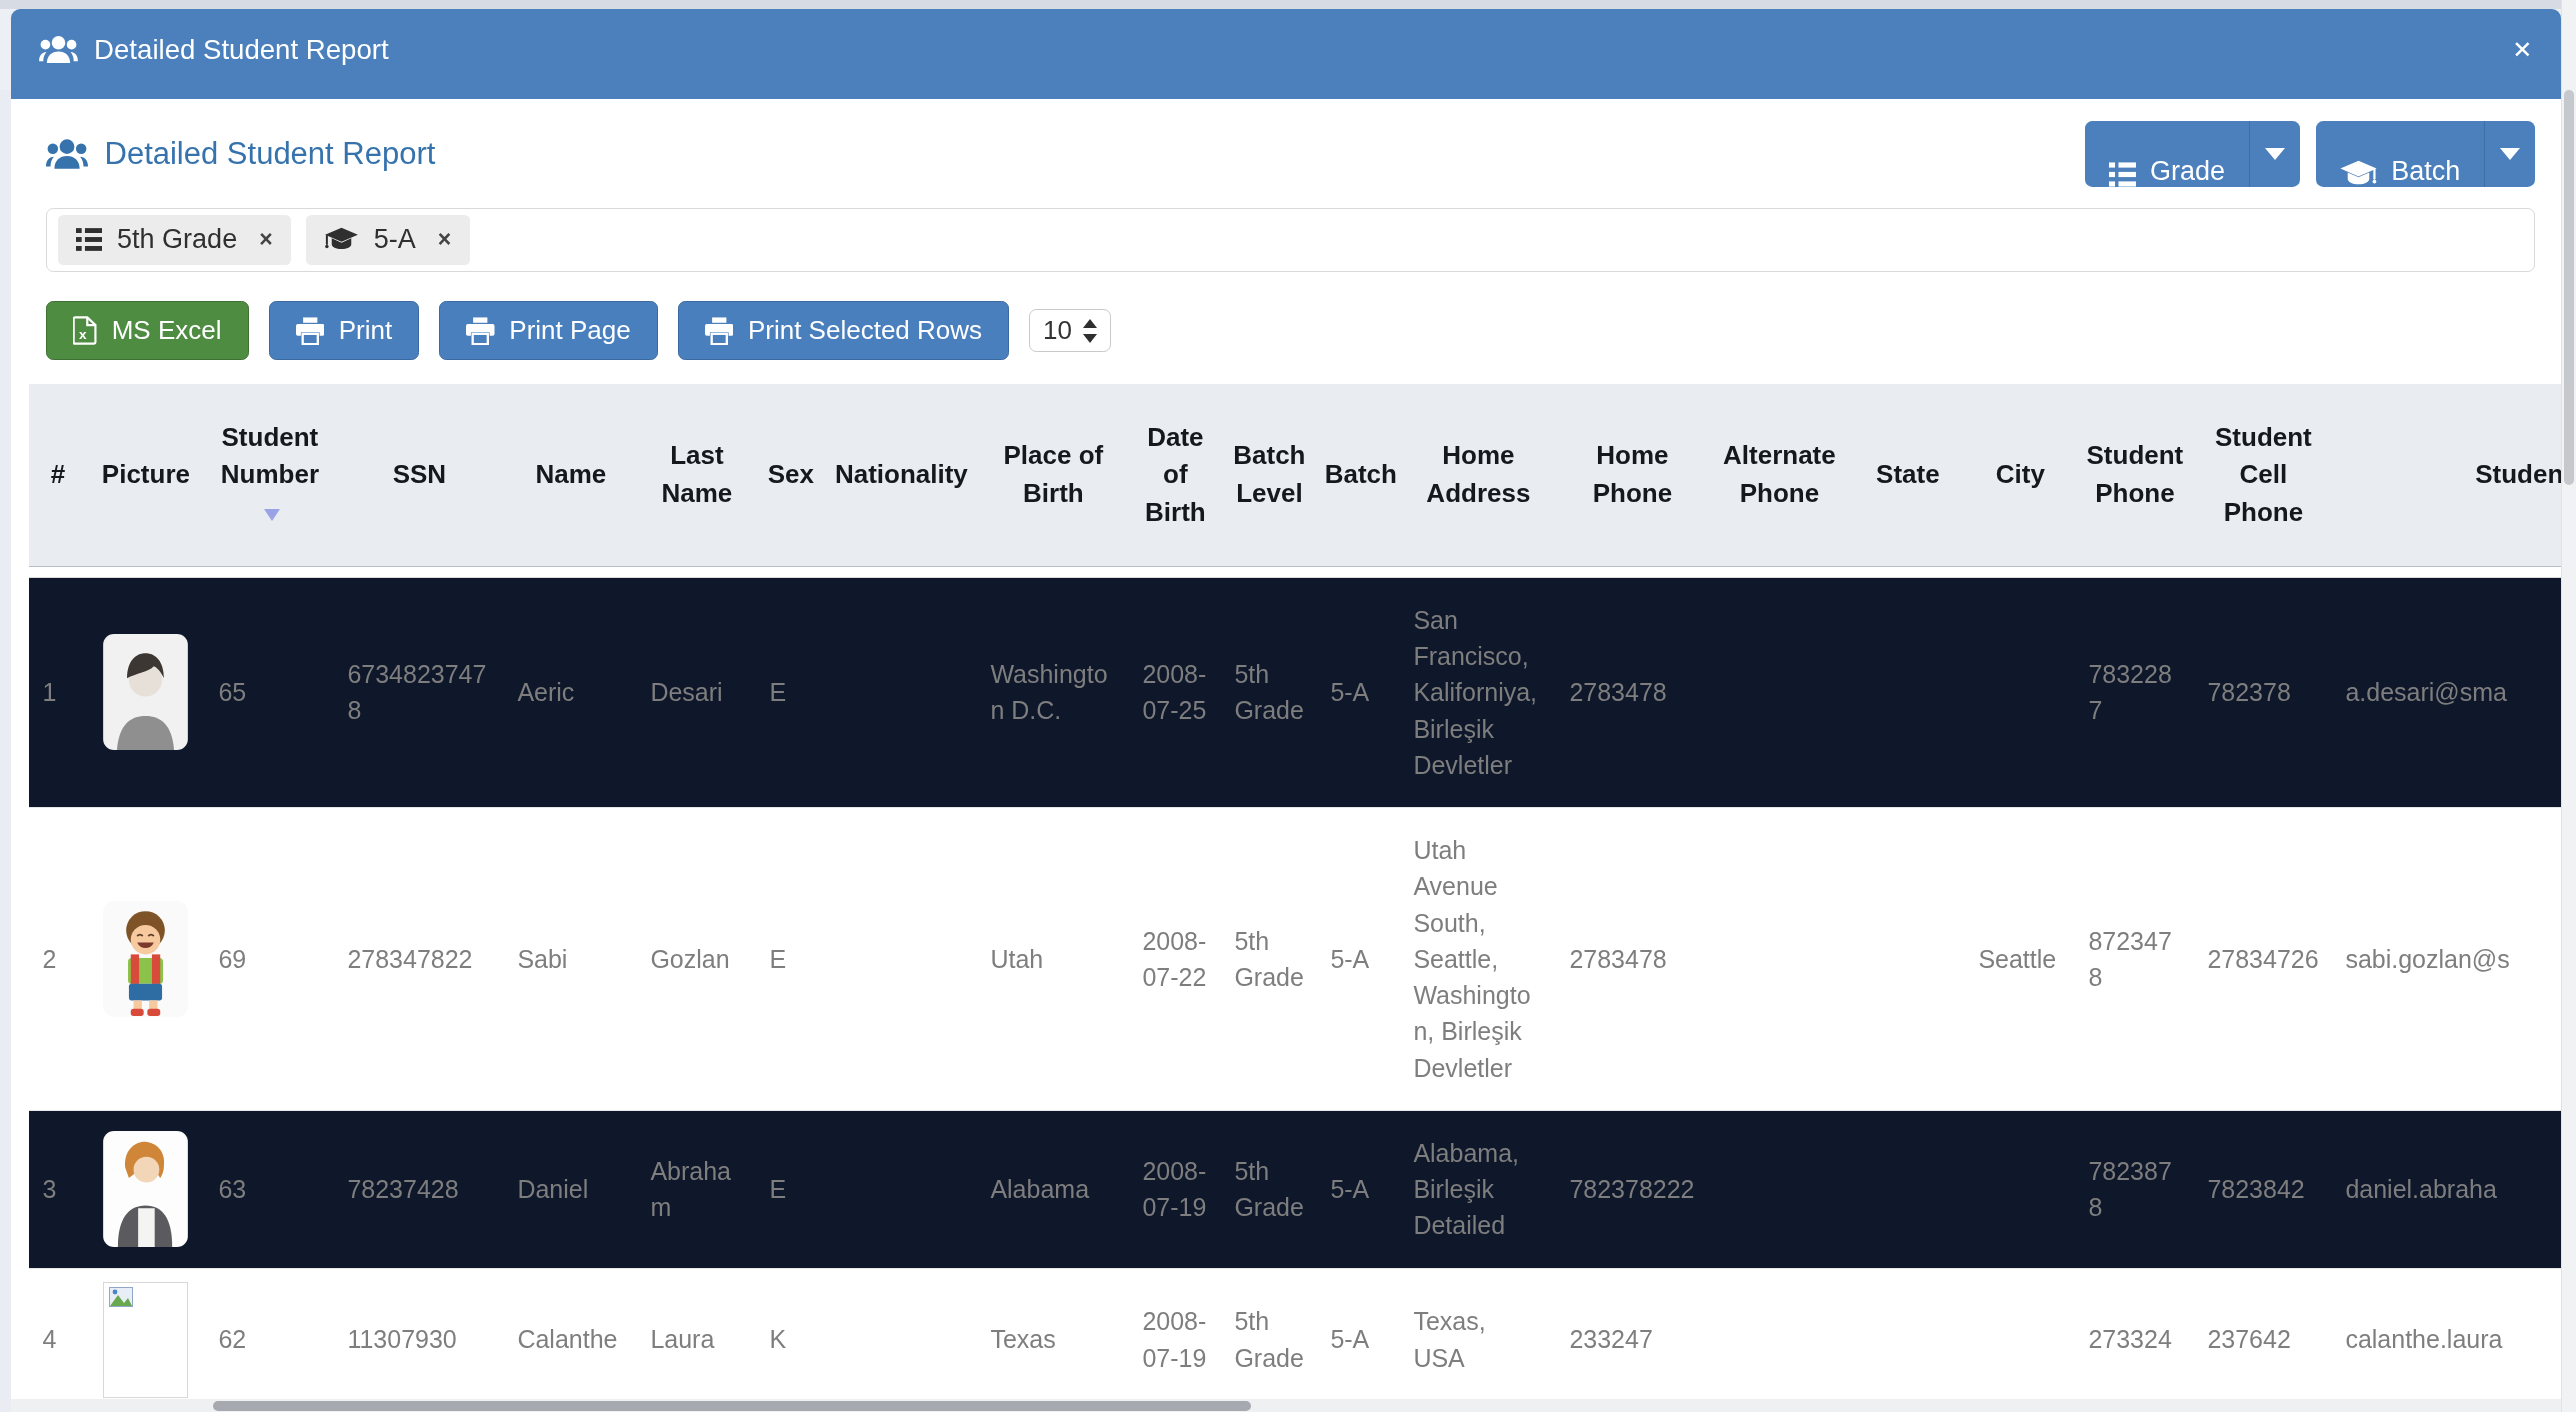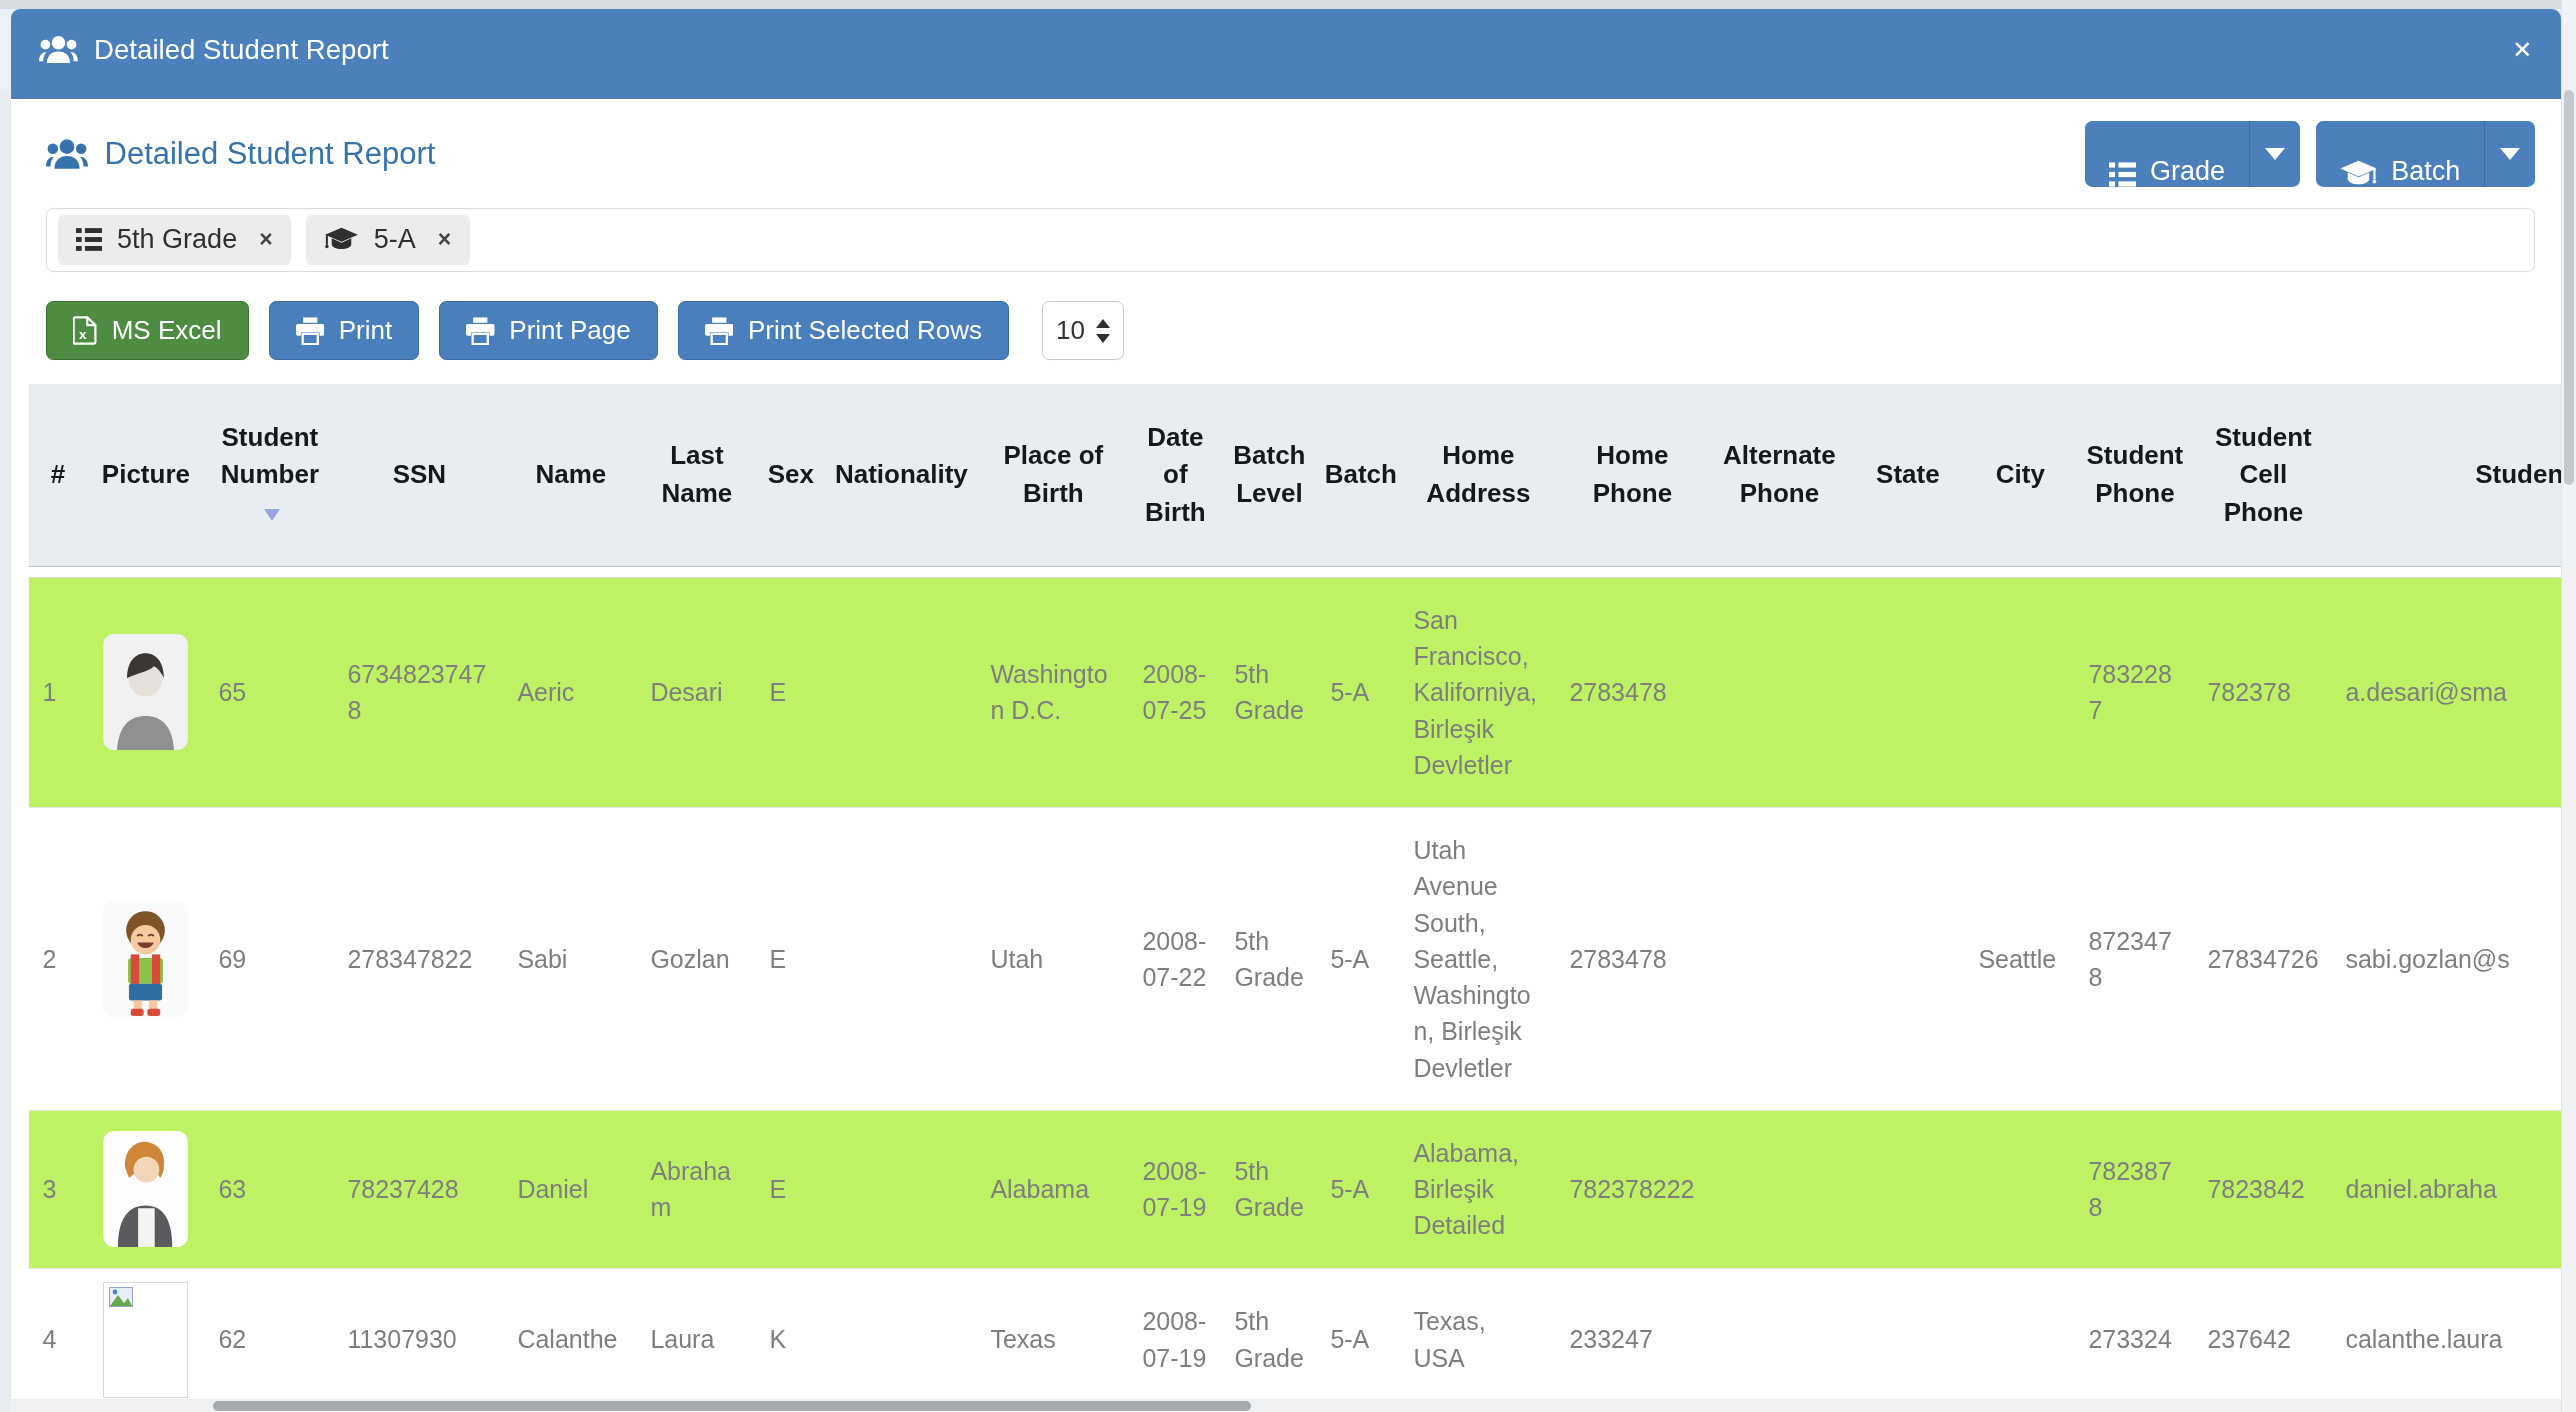--- a/index.html
+++ b/index.html
@@ -25,31 +25,31 @@
 
   .filter-box { margin:5.5px 26px 0 35px; border:0.9px solid #d9d9d9; border-radius:7.3px; min-height:62px; display:flex; align-items:center; gap:14.7px; padding:6.4px 11px; background:#fff; }
   .chip { background:#ececec; border-radius:5.5px; height:50px; display:flex; align-items:center; gap:14.7px; padding:0 18.4px; font-size:27px; color:#2f2f2f; }
   .chip .icon { color:#2f2f2f; }
   .chip-close { font-size:23px; color:#444; font-weight:bold; margin-left:7.3px; cursor:pointer; }
 
   .actions-row { margin:29px 26px 0 35px; display:flex; gap:20px; align-items:center; }
   .btn { height:59px; border-radius:7.3px; color:#fff; font-size:26px; display:flex; align-items:center; gap:14.7px; padding:0 26px; cursor:pointer; }
   .btn-excel { background:#4e8c41; border:0.9px solid #3e7034; }
   .btn-print { background:#4a7fbe; border:0.9px solid #3a69a2; }
-  .page-size { height:59px; min-width:64px; background:#fff; border:0.9px solid #c9c9c9; border-radius:7.3px; display:flex; align-items:center; justify-content:center; gap:11px; font-size:26px; color:#333; padding:0 13px; cursor:pointer;margin-left:13px; }
+  .page-size { height:43px; min-width:64px; background:#fff; border:0.9px solid #c9c9c9; border-radius:7.3px; display:flex; align-items:center; justify-content:center; gap:11px; font-size:26px; color:#333; padding:0 13px; cursor:pointer; }
   .spin-arrows { display:flex; flex-direction:column; gap:5.5px; }
   .spin-up { width:0;height:0;border-left:7.3px solid transparent;border-right:7.3px solid transparent;border-bottom:9.2px solid #2f2f2f; }
   .spin-down { width:0;height:0;border-left:7.3px solid transparent;border-right:7.3px solid transparent;border-top:9.2px solid #2f2f2f; }
 
   .table-wrap { margin:24px 0 0 18.4px; overflow:hidden; }
   table { border-collapse:collapse; table-layout:fixed; width:2762px; }
   th { background:#e9edf2; font-size:26px; font-weight:bold; color:#15181d; text-align:center; vertical-align:middle; height:182px; padding:0 7.3px; line-height:1.45; border-bottom:0.9px solid #b9bfc7; cursor:pointer; }
   .gap-row td { height:11px; padding:0; border-bottom:0.9px solid #d9d9d9; background:#fff; }
   td { font-size:25px; color:#7e7e7e; padding:24px 13px; line-height:1.45; border-bottom:0.9px solid #e7e7e7; vertical-align:middle; word-wrap:break-word; }
-  tr.odd td { background:#bef264; }
+  tr.odd td { background:#0f172a; }
   td.nowrap { white-space:nowrap; overflow:hidden; }
   td.cell-picture { text-align:center; padding:13px; }
   .sort-arrow { display:inline-block; width:0; height:0; border-left:8.3px solid transparent; border-right:8.3px solid transparent; border-top:12px solid #9aa3e6; margin-left:4.6px; }
 
   .avatar { width:85px; height:116px; border-radius:11px; display:inline-block; overflow:hidden; vertical-align:middle; }
   .avatar svg { width:100%; height:100%; display:block; }
   .broken-box { width:85px; height:116px; background:#fff; border:1.8px solid #d8d8d8; display:inline-flex; align-items:flex-start; justify-content:flex-start; padding:4.6px; vertical-align:middle; }
 
   .icon svg { display:block; }
 

